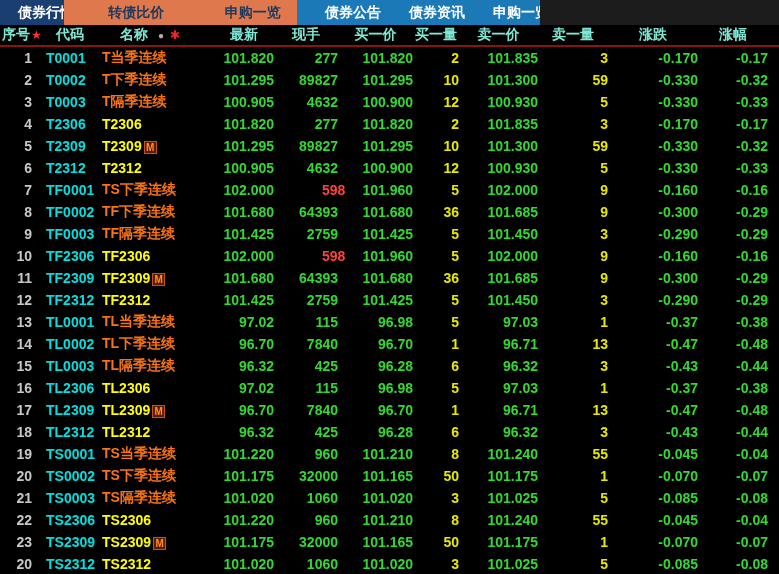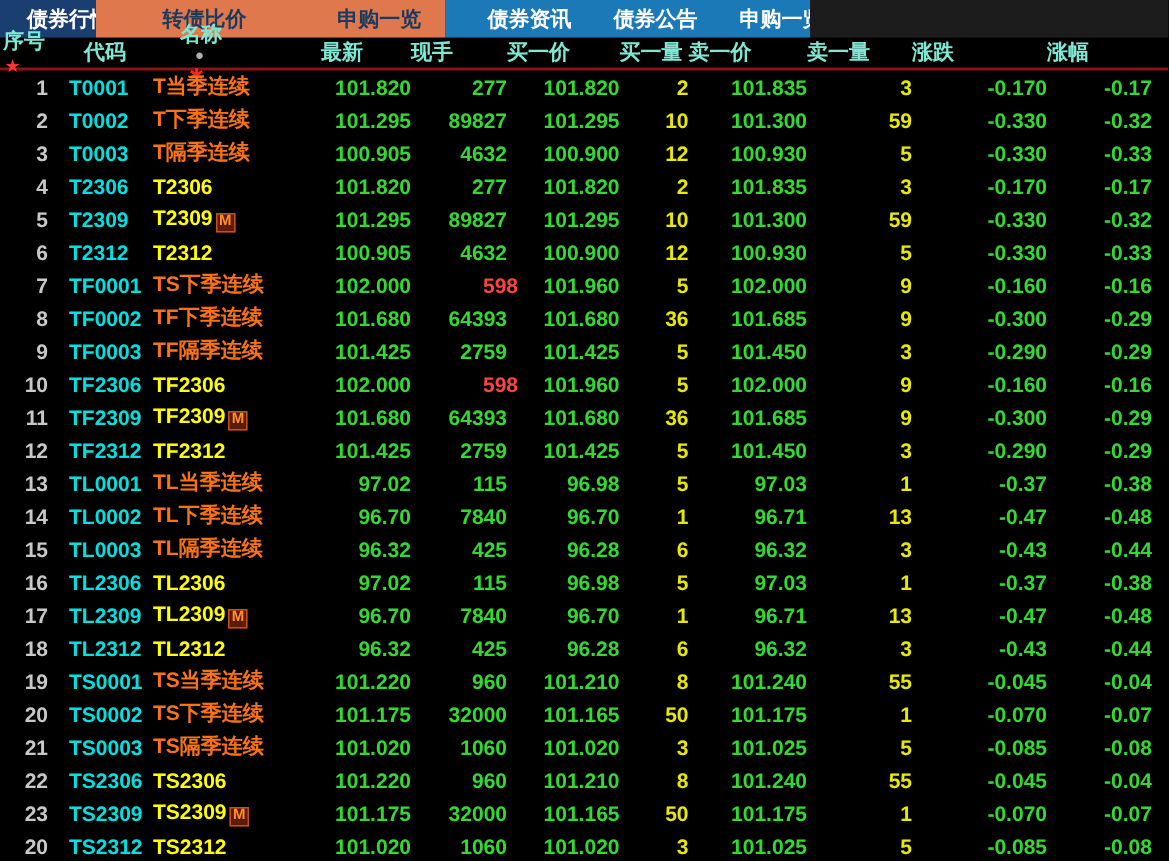--- a/index.html
+++ b/index.html
@@ -17,21 +17,21 @@
   .tab-active { width:64px; background:#1b3e70; color:#fff; overflow:hidden; }
   .group-orange { display:flex; width:233px; background:#e0784e; }
   .group-orange .tab { flex:1; color:#1c3a5e; }
   .group-orange .tab.wide { flex:1.35; }
   .group-blue { display:flex; width:243px; background:#1b79b8; }
   .group-blue .tab { flex:1; color:#fff; }
   .tab-filler { flex:1; background:#1c1c1c; }
   
   .hdr { display:flex; height:20px; width:779px; background:#000;
          color:#7fe8d4; font-size:14px; align-items:center; }
-  .hdr .c { display:flex; align-items:flex-start; white-space:nowrap;flex-direction:column; }
+  .hdr .c { display:flex; align-items:center; white-space:nowrap; }
   .h-seq  { width:50px;  padding-left:2px; }
   .h-code { width:52px;  padding-left:6px; }
   .h-name { width:112px; padding-left:18px; }
   .h-num  { justify-content:center; }
   .w-last{width:60px}.w-vol{width:64px}.w-bid{width:75px}.w-bidq{width:46px}
   .w-ask{width:79px}.w-askq{width:70px}.w-chg{width:90px}.w-pct{width:70px}
   .star { color:#ff3333; font-size:12px; margin-left:1px; }
   .dot  { color:#b0b0b0; font-size:10px; margin-left:10px; }
   .gear { color:#ff2222; font-size:12px; margin-left:6px; }
   .redline { height:2px; width:779px; background:#8a1414; }
@@ -57,22 +57,22 @@
 </head>
 <body>
 
 <div class="tabbar">
   <div class="tab tab-active">债券行情</div>
   <div class="group-orange">
     <div class="tab">转债比价</div>
     <div class="tab">申购一览</div>
   </div>
   <div class="group-blue">
+    <div class="tab">债券公告</div>
     <div class="tab">债券资讯</div>
-    <div class="tab">债券公告</div>
     <div class="tab">申购一览</div>
   </div>
   <div class="tab-filler"></div>
 </div>
 
 <div class="hdr">
   <div class="c h-seq">
     <span>序号</span>
     <span class="star">★</span>
   </div>

